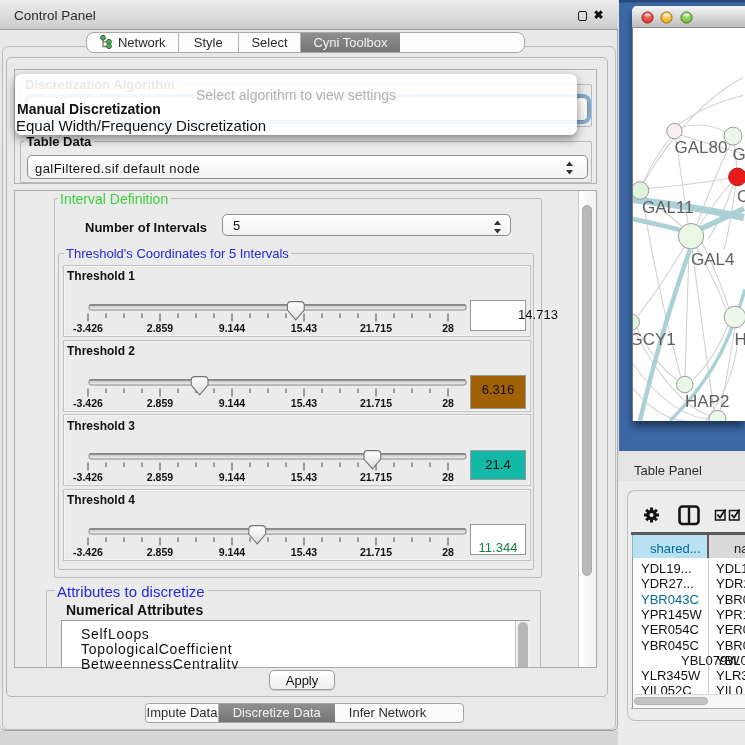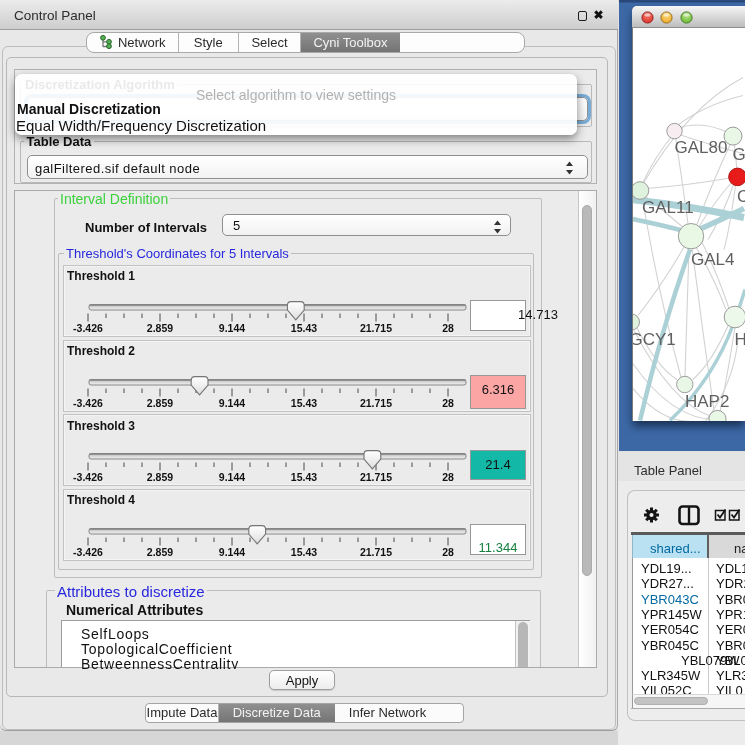--- a/index.html
+++ b/index.html
@@ -102,21 +102,21 @@
     <line x1="26" y1="10.2" x2="403" y2="10.2" stroke="#7d7d7d" stroke-width="1"></line>
     <path d="M25,18.5 V26.5 M43.0,18.5 V23 M61.0,18.5 V23 M79.0,18.5 V23 M97,18.5 V26.5 M115.0,18.5 V23 M133.0,18.5 V23 M151.0,18.5 V23 M169,18.5 V26.5 M187.0,18.5 V23 M205.0,18.5 V23 M223.0,18.5 V23 M241,18.5 V26.5 M259.0,18.5 V23 M277.0,18.5 V23 M295.0,18.5 V23 M313,18.5 V26.5 M331.0,18.5 V23 M349.0,18.5 V23 M367.0,18.5 V23 M385,18.5 V26.5" stroke="#4a4a4a" stroke-width="1" fill="none"></path>
     <text x="25" y="36.5" font-size="10.5" font-weight="bold" fill="#111" text-anchor="middle" font-family="Liberation Sans">-3.426</text>
     <text x="97" y="36.5" font-size="10.5" font-weight="bold" fill="#111" text-anchor="middle" font-family="Liberation Sans">2.859</text>
     <text x="169" y="36.5" font-size="10.5" font-weight="bold" fill="#111" text-anchor="middle" font-family="Liberation Sans">9.144</text>
     <text x="241" y="36.5" font-size="10.5" font-weight="bold" fill="#111" text-anchor="middle" font-family="Liberation Sans">15.43</text>
     <text x="313" y="36.5" font-size="10.5" font-weight="bold" fill="#111" text-anchor="middle" font-family="Liberation Sans">21.715</text>
     <text x="385" y="36.5" font-size="10.5" font-weight="bold" fill="#111" text-anchor="middle" font-family="Liberation Sans">28</text>
     <path d="M128.2,15 L128.2,10.3 Q128.2,6.6 131.9,6.6 L141.29999999999998,6.6 Q145.0,6.6 145.0,10.3 L145.0,15 L136.6,24.9 Z" fill="url(#th2)" stroke="#747474" stroke-width="1.1"></path>
   </svg>
-<div class="abs" style="left:470px;top:375.0px;width:56px;height:34px;background:#fca5a5;border:1px solid #989898;">
+<div class="abs" style="left:470px;top:375.0px;width:56px;height:34px;background:#a16207;border:1px solid #989898;">
     <div style="width:100%;text-align:center;font-size:13px;color:#111;margin-top:6px;">6.316</div>
   </div>
 <div class="abs" style="left:63px;top:414px;width:468px;height:72px;background:#ebebeb;border:1px solid #c2c2c2;box-shadow:inset 0 0 0 1px #f4f4f4;"></div>
 <div class="abs nw" style="left:67px;top:418.5px;font-size:12px;font-weight:bold;color:#111;">Threshold 3</div>
 <svg class="abs" style="left:63px;top:444px;" width="468" height="42" viewBox="0 0 468 42">
     <defs>
       <linearGradient id="tg3" x1="0" y1="0" x2="0" y2="1">
         <stop offset="0" stop-color="#b5b5b5"></stop>
         <stop offset="0.55" stop-color="#dcdcdc"></stop>
         <stop offset="1" stop-color="#efefef"></stop>

